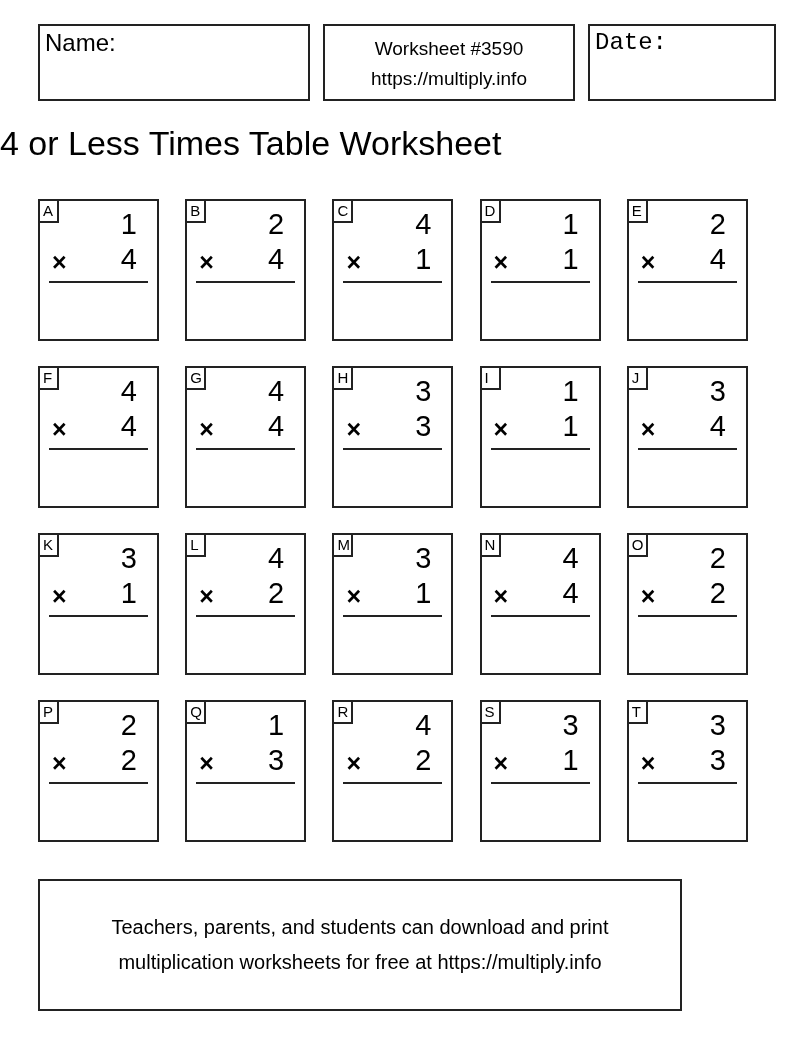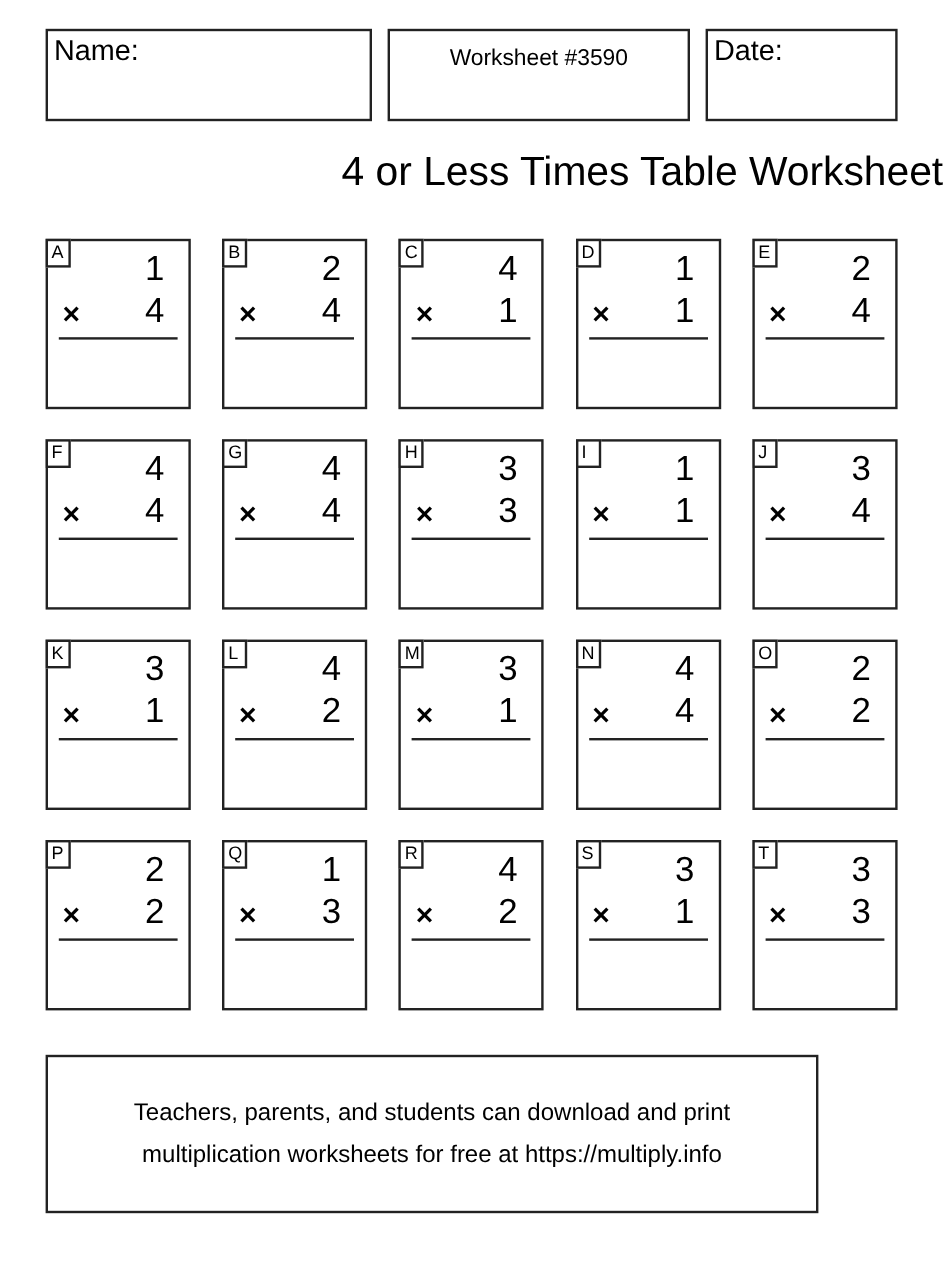--- a/index.html
+++ b/index.html
@@ -1,42 +1,43 @@
 <!DOCTYPE html>
 <html><head>
 <meta charset="utf-8">
 <style>
   html, body { margin: 0; padding: 0; background: #ffffff; }
   body { width: 786px; height: 1056px; position: relative; font-family: "Liberation Sans", sans-serif; color: #000; overflow: hidden; }
   .hbox { position: absolute; border: 2px solid #222; box-sizing: border-box; }
   #name-box { left: 38px; top: 24px; width: 272px; height: 77px; }
   #ws-box { left: 323px; top: 24px; width: 252px; height: 77px; text-align: center; }
-  #date-box { left: 588px; top: 24px; width: 160px; height: 77px; }
+  #date-box { left: 588px; top: 24px; width: 188px; height: 77px; font-family: Liberation Mono, monospace; }
   .hlabel { position: absolute; left: 5px; top: 3px; font-size: 24px; }
   .ws-line { font-size: 19px; line-height: 30px; }
   .ws-line.first { margin-top: 8px; }
-  #title { position: absolute; left: 0; top: 124px; width: 786px; text-align: right; font-size: 34px; }
+  #title { position: absolute; left: 0; top: 124px; width: 786px; text-align: left; font-size: 34px; }
   .grid { position: absolute; left: 38px; top: 199px; }
   .prob { position: absolute; width: 121px; height: 142px; border: 2px solid #222; box-sizing: border-box; }
   .plabel { position: absolute; left: -2px; top: -2px; width: 21px; height: 24px; border: 2px solid #222; box-sizing: border-box; font-size: 15px; line-height: 20px; padding-left: 3px; background: #fff; }
   .top-num { position: absolute; right: 20px; top: 6px; font-size: 29px; line-height: 34px; }
   .bot-num { position: absolute; right: 20px; top: 41px; font-size: 29px; line-height: 34px; }
   .times { position: absolute; left: 12px; top: 46px; font-size: 25px; line-height: 30px; font-weight: bold; }
   .rule { position: absolute; left: 9px; right: 9px; top: 80px; height: 2px; background: #222; }
   #footer { position: absolute; left: 38px; top: 879px; width: 644px; height: 132px; border: 2px solid #222; box-sizing: border-box; text-align: center; font-size: 20px; line-height: 35px; }
   #footer .inner { margin-top: 29px; }
 </style>
 </head>
 <body>
 
 <div class="hbox" id="name-box">
   <span class="hlabel">Name:</span>
 </div>
 <div class="hbox" id="ws-box">
   <div class="ws-line first">Worksheet #3590</div>
+  <div class="ws-line">https://multiply.info</div>
 </div>
 <div class="hbox" id="date-box">
   <span class="hlabel">Date:</span>
 </div>
 
 <div id="title">4 or Less Times Table Worksheet</div>
 
 <div class="grid" id="grid">
     <div class="prob" style="left: 0px; top: 0px;">
       <div class="plabel">A</div>

